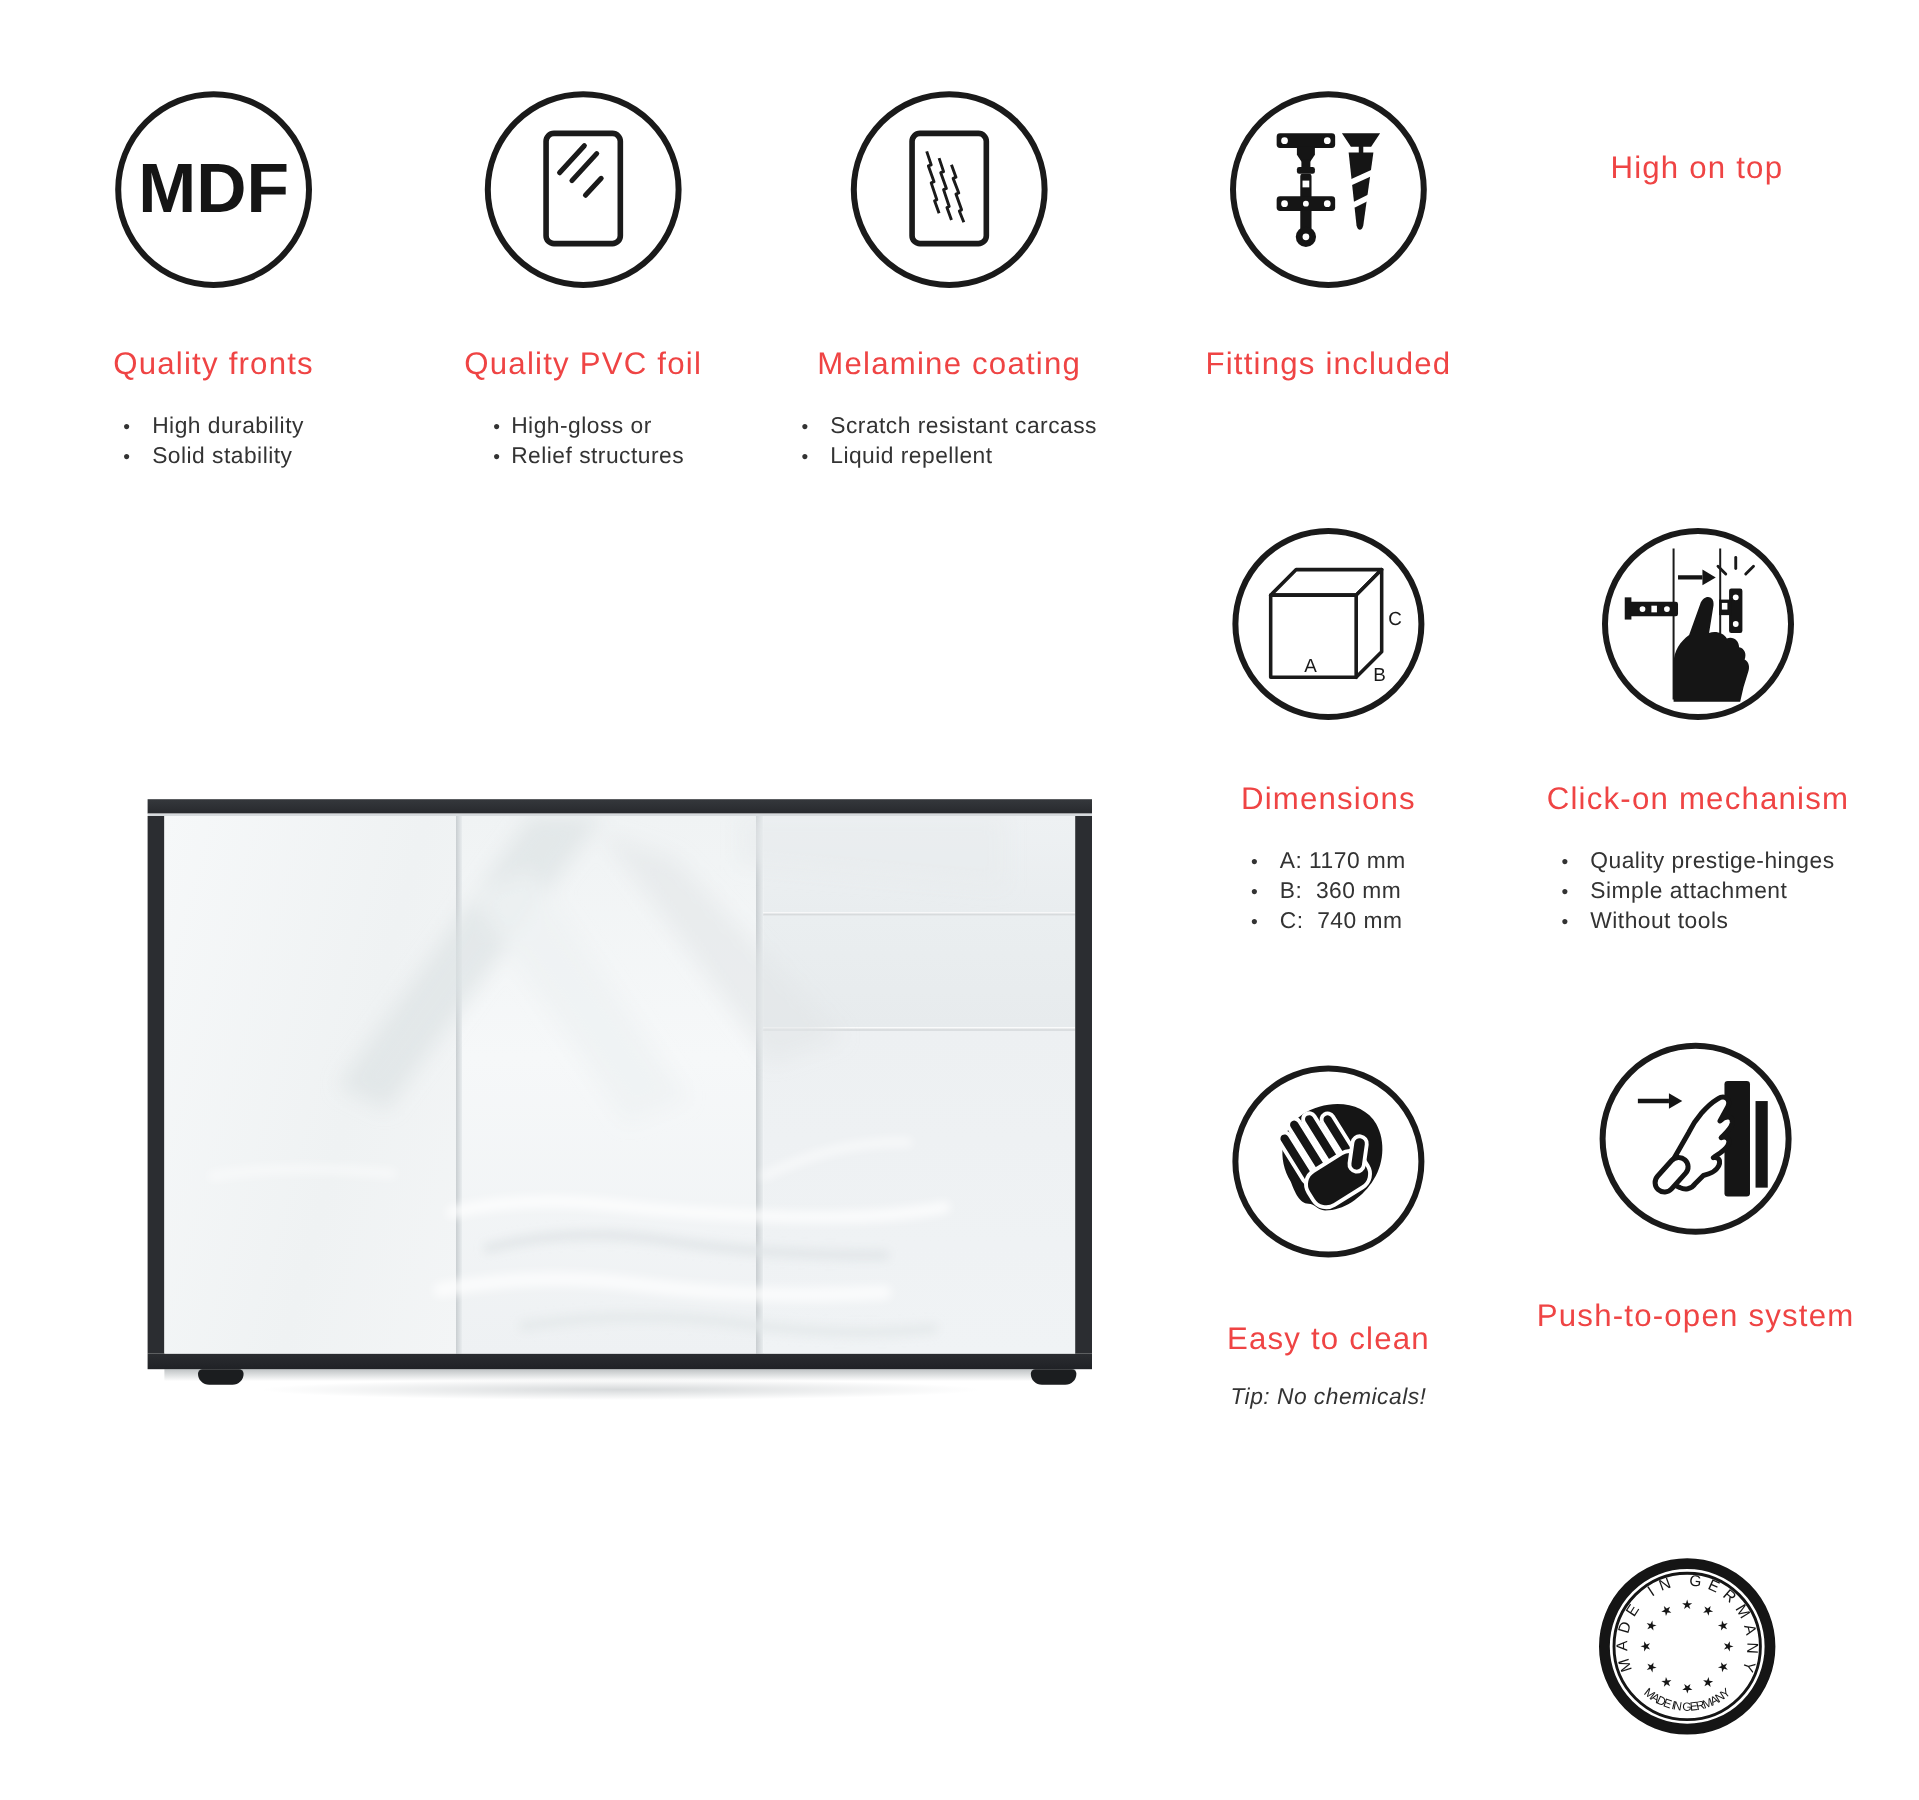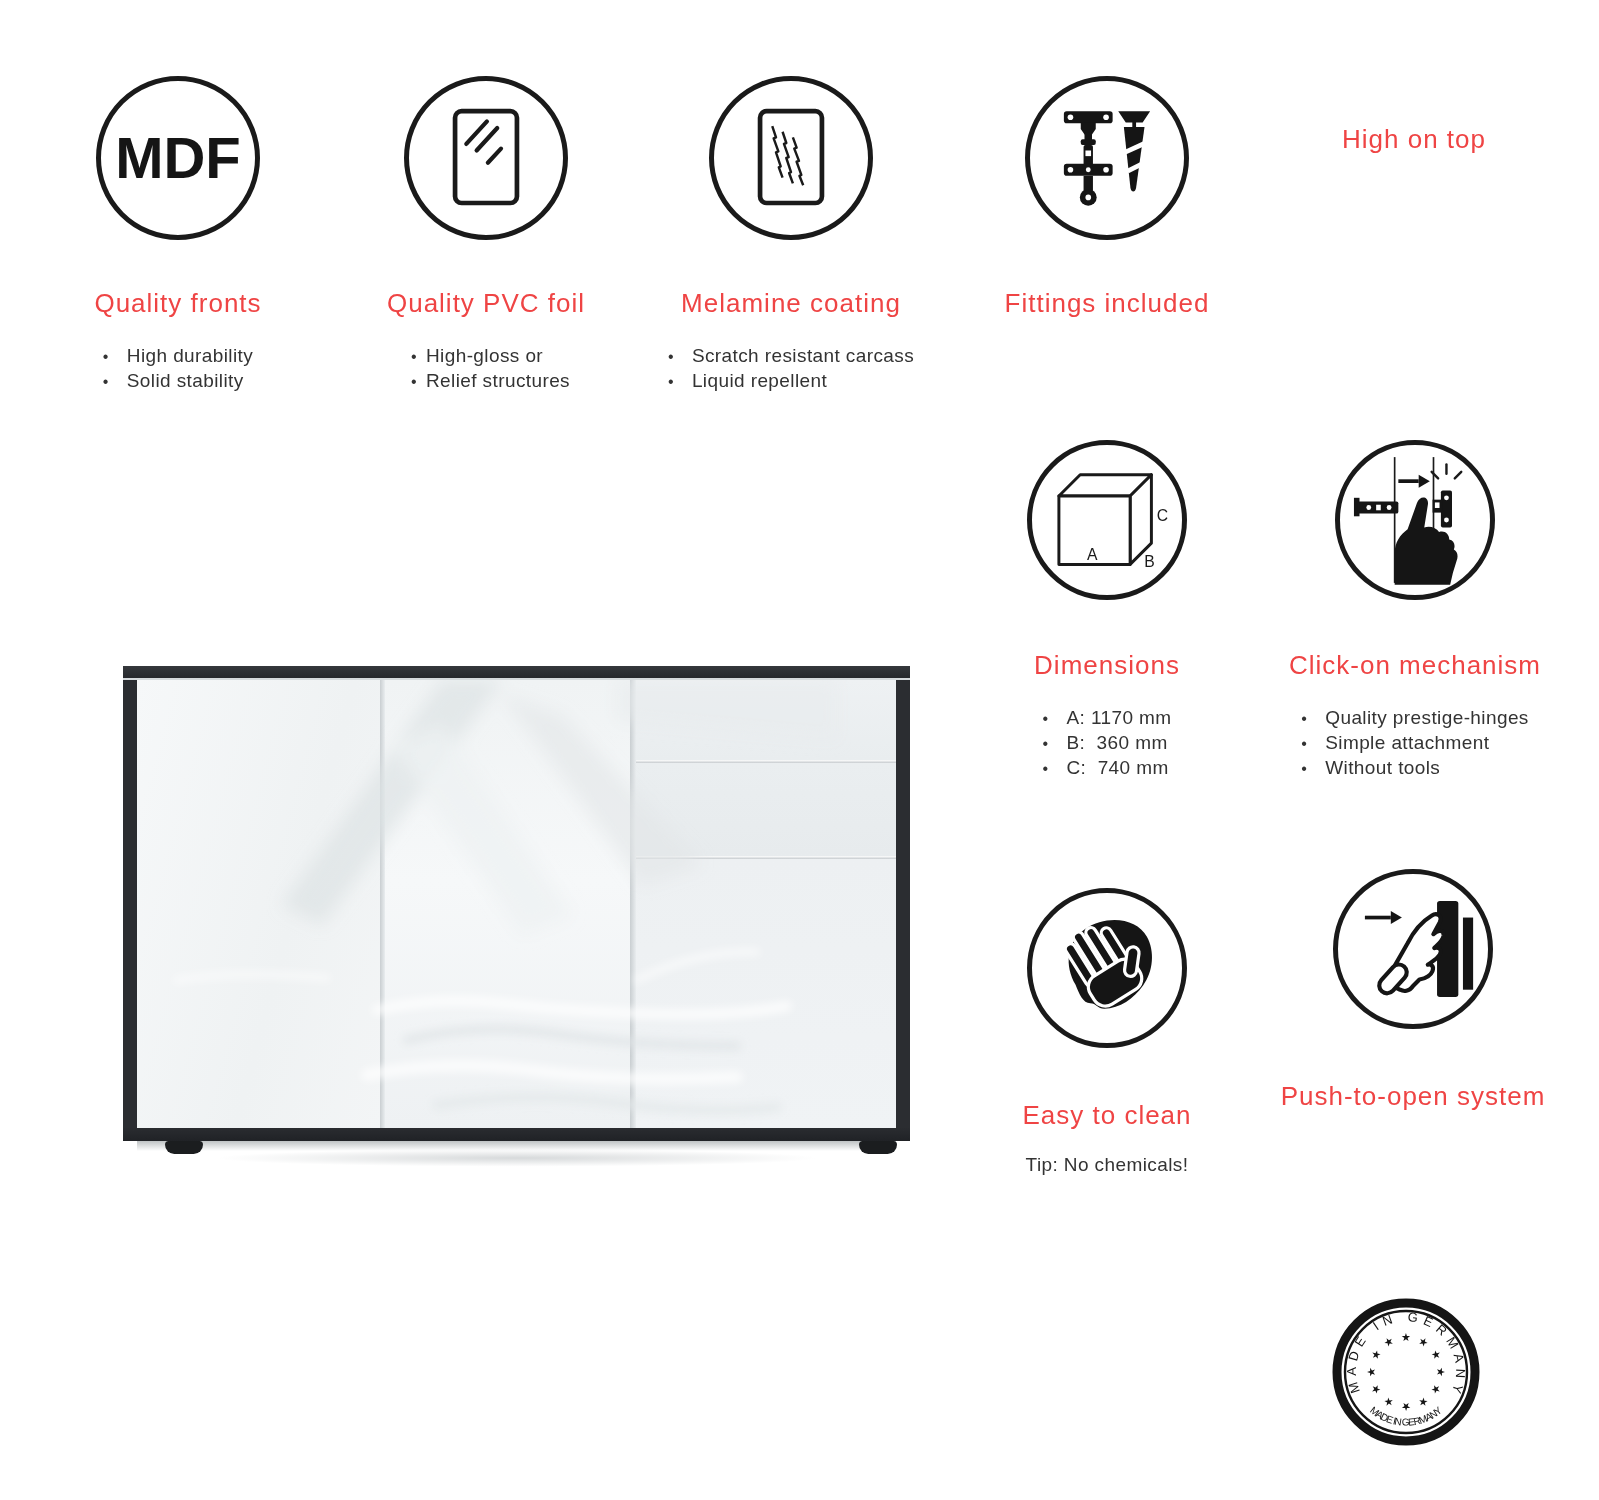--- a/index.html
+++ b/index.html
@@ -12,21 +12,21 @@
           display:flex;align-items:center;justify-content:center;flex:none;}
   .circle-lg{width:164px;height:164px;}
   .circle-md{width:160px;height:160px;}
   .f-title{font-size:26px;letter-spacing:1px;line-height:30px;white-space:nowrap;color:#ef4444;}
   .mt48{margin-top:48px;} .mt50{margin-top:50px;} .mt52{margin-top:52px;}
   .f-list{list-style:none;margin:26px 0 0 0;padding:0;font-size:19px;line-height:24px;
           letter-spacing:0.4px;color:#333;}
   .f-list li{display:flex;align-items:baseline;}
   .f-list .mark{flex:none;width:24px;font-size:16px;color:#333;}
   .f-list .txt{white-space:pre;}
-  .tip{margin-top:24px;font-size:19px;letter-spacing:0.4px;color:#333;white-space:nowrap;}
+  .tip{margin-top:24px;font-size:19px;font-style:italic;letter-spacing:0.4px;color:#333;white-space:nowrap;}
   .mdf-text{font-size:58px;font-weight:bold;color:#151515;letter-spacing:0;line-height:1;}
 
   
   .cabinet{position:absolute;left:123px;top:666px;width:787px;}
   .cab-top{height:12px;background:linear-gradient(180deg,#35383c,#27292d);}
   .cab-silver{height:2px;background:#d6dadd;}
   .cab-body{display:flex;height:448px;}
   .cab-frame{flex:none;width:14px;background:#2b2d31;}
   .door{flex:none;height:100%;}
   .door-left{width:243px;background:linear-gradient(105deg,#f6f8f9 0%,#eff2f3 60%,#f3f5f6 100%);}

